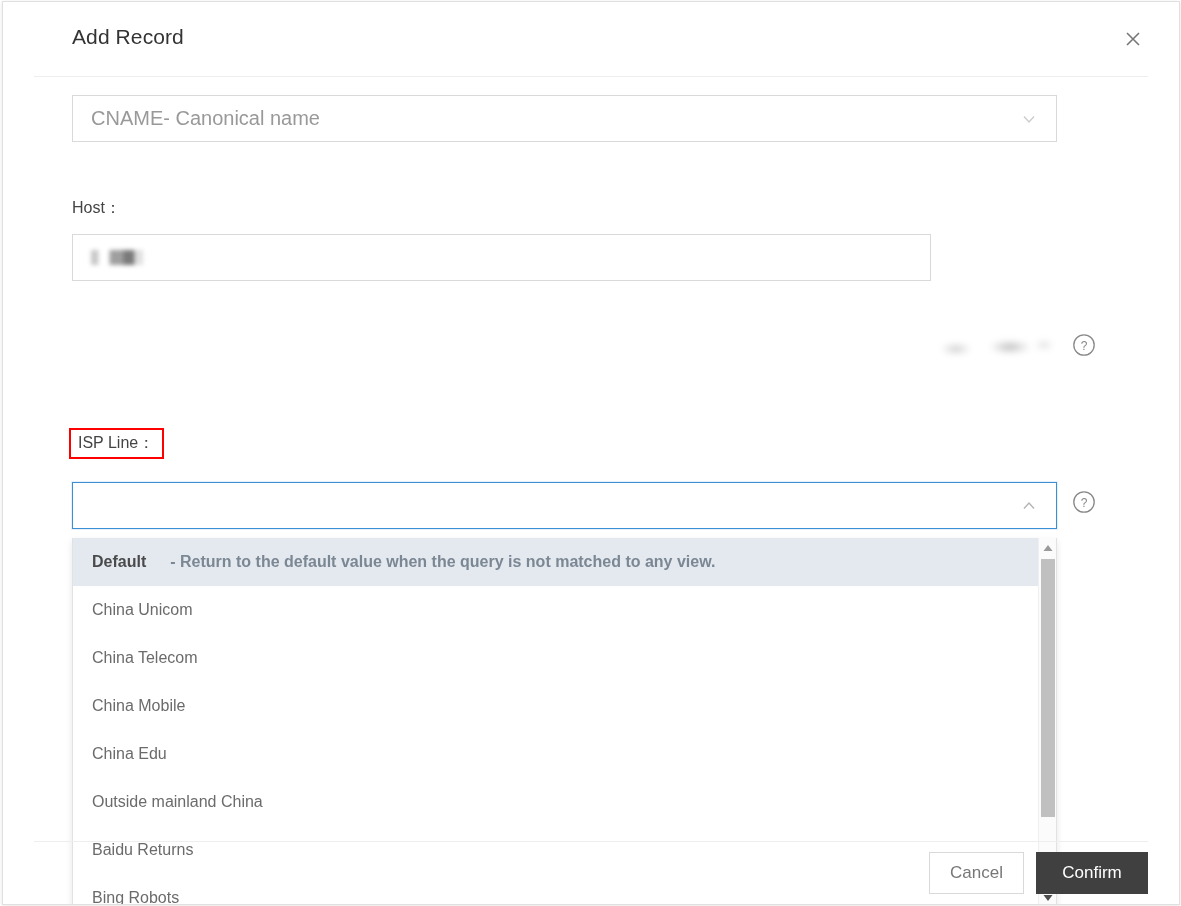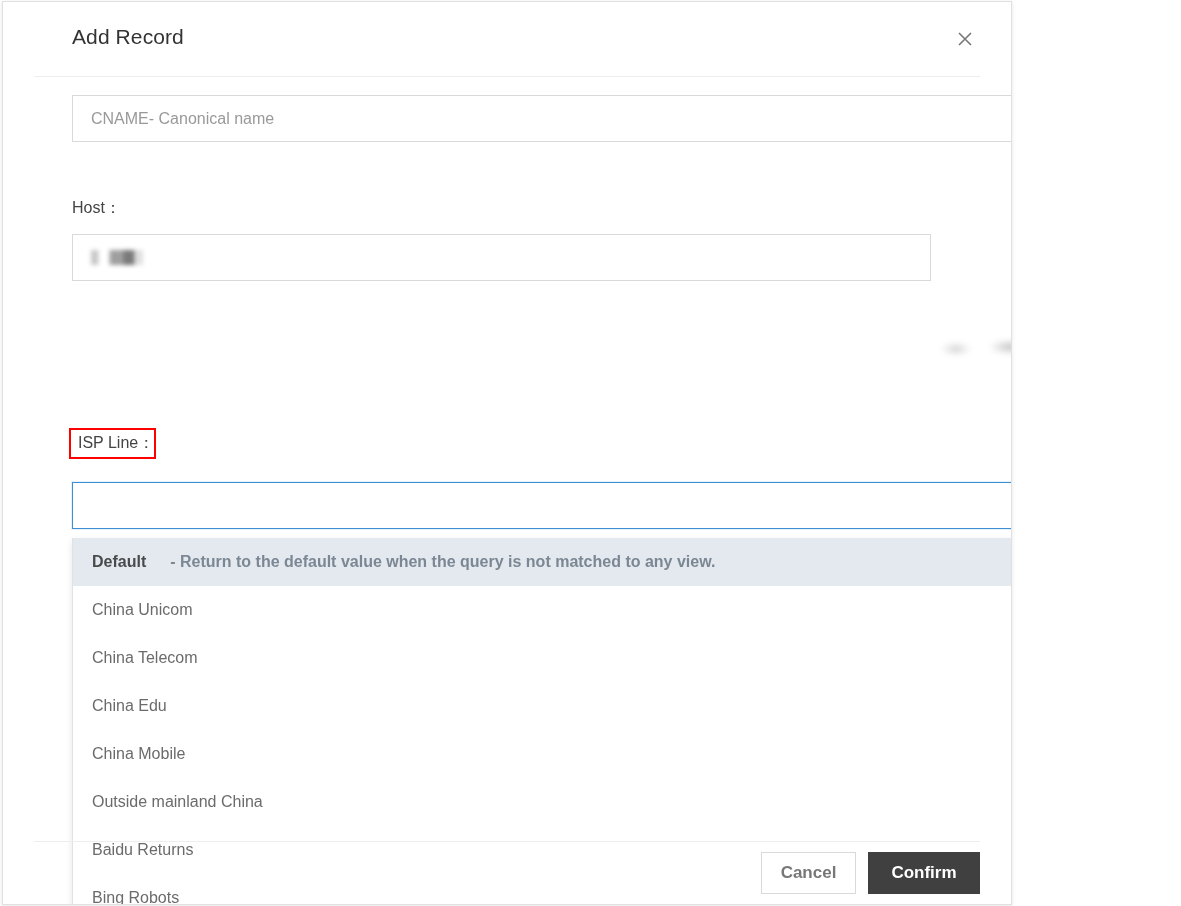--- a/index.html
+++ b/index.html
@@ -10,21 +10,21 @@
   body {
     width: 1181px; height: 906px;
     font-family: "Liberation Sans", sans-serif;
     overflow: hidden;
     position: relative;
   }
 
   .dialog {
     position: absolute;
     left: 2px; top: 1px;
-    width: 1010px; height: 904px;
+    width: 1178px; height: 904px;
     background: #ffffff;
     border: 1px solid #e0e0e0;
     box-shadow: 0 1px 4px rgba(0,0,0,0.10);
     overflow: hidden;
   }
 
   
   .dlg-header {
     position: relative;
     height: 75px;
@@ -60,21 +60,21 @@
     width: 985px;
     height: 47px;
     border: 1px solid #d9d9d9;
     background: #ffffff;
     display: flex;
     align-items: center;
     cursor: pointer;
   }
   .field-select .sel-text {
     padding-left: 18px;
-    font-size: 16px;
+    font-size: 20px;
     color: #999999;
     white-space: nowrap;
   }
   .field-select .caret {
     position: absolute;
     right: 18px; top: 0; bottom: 0;
     display: flex; align-items: center;
   }
 
   #type-select { top: 18px; }
@@ -125,21 +125,21 @@
     width: 24px; height: 24px;
     cursor: pointer;
   }
   #host-help { left: 1069px; top: 256px; }
   #isp-help  { left: 1069px; top: 413px; }
 
   #isp-label-box {
     position: absolute;
     left: 66px; top: 351px;
     border: 2px solid #ff0000;
-    padding: 3px 0 3px 7px;
+    padding: 3px 8px 3px 7px;
   }
   #isp-label-box .label-inner {
     font-size: 16px;
     color: #444444;
     white-space: nowrap;
   }
 
   #isp-select {
     top: 405px;
     border: 1px solid #3d8fd4;
@@ -217,21 +217,20 @@
 
   
   .dlg-footer {
     position: absolute;
     left: 31px; right: 31px; bottom: 0;
     height: 63px;
     border-top: 1px solid #eeeeee;
     display: flex;
     align-items: center;
     justify-content: flex-end;
-    font-weight: bold;
   }
   .btn {
     height: 42px;
     font-size: 17px;
     display: inline-flex;
     align-items: center;
     justify-content: center;
     cursor: pointer;
     border: 1px solid transparent;
   }
@@ -309,24 +308,24 @@
             <span class="opt-name">Default</span>
             <span class="opt-desc"> - Return to the default value when the query is not matched to any view.</span>
           </div>
           <div class="dd-item">
             <span class="opt-name">China Unicom</span>
           </div>
           <div class="dd-item">
             <span class="opt-name">China Telecom</span>
           </div>
           <div class="dd-item">
+            <span class="opt-name">China Mobile</span>
+          </div>
+          <div class="dd-item">
             <span class="opt-name">China Edu</span>
-          </div>
-          <div class="dd-item">
-            <span class="opt-name">China Mobile</span>
           </div>
           <div class="dd-item">
             <span class="opt-name">Outside mainland China</span>
           </div>
           <div class="dd-item">
             <span class="opt-name">Baidu Returns</span>
           </div>
           <div class="dd-item">
             <span class="opt-name">Bing Robots</span>
           </div>

